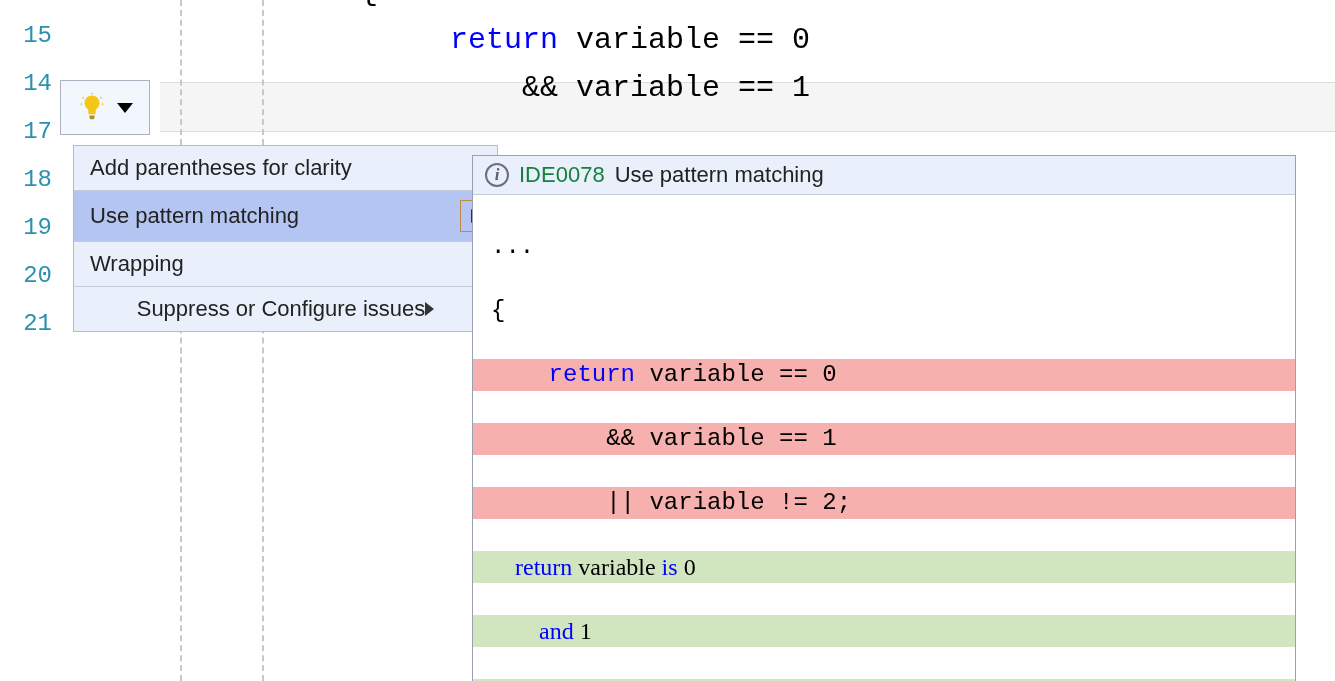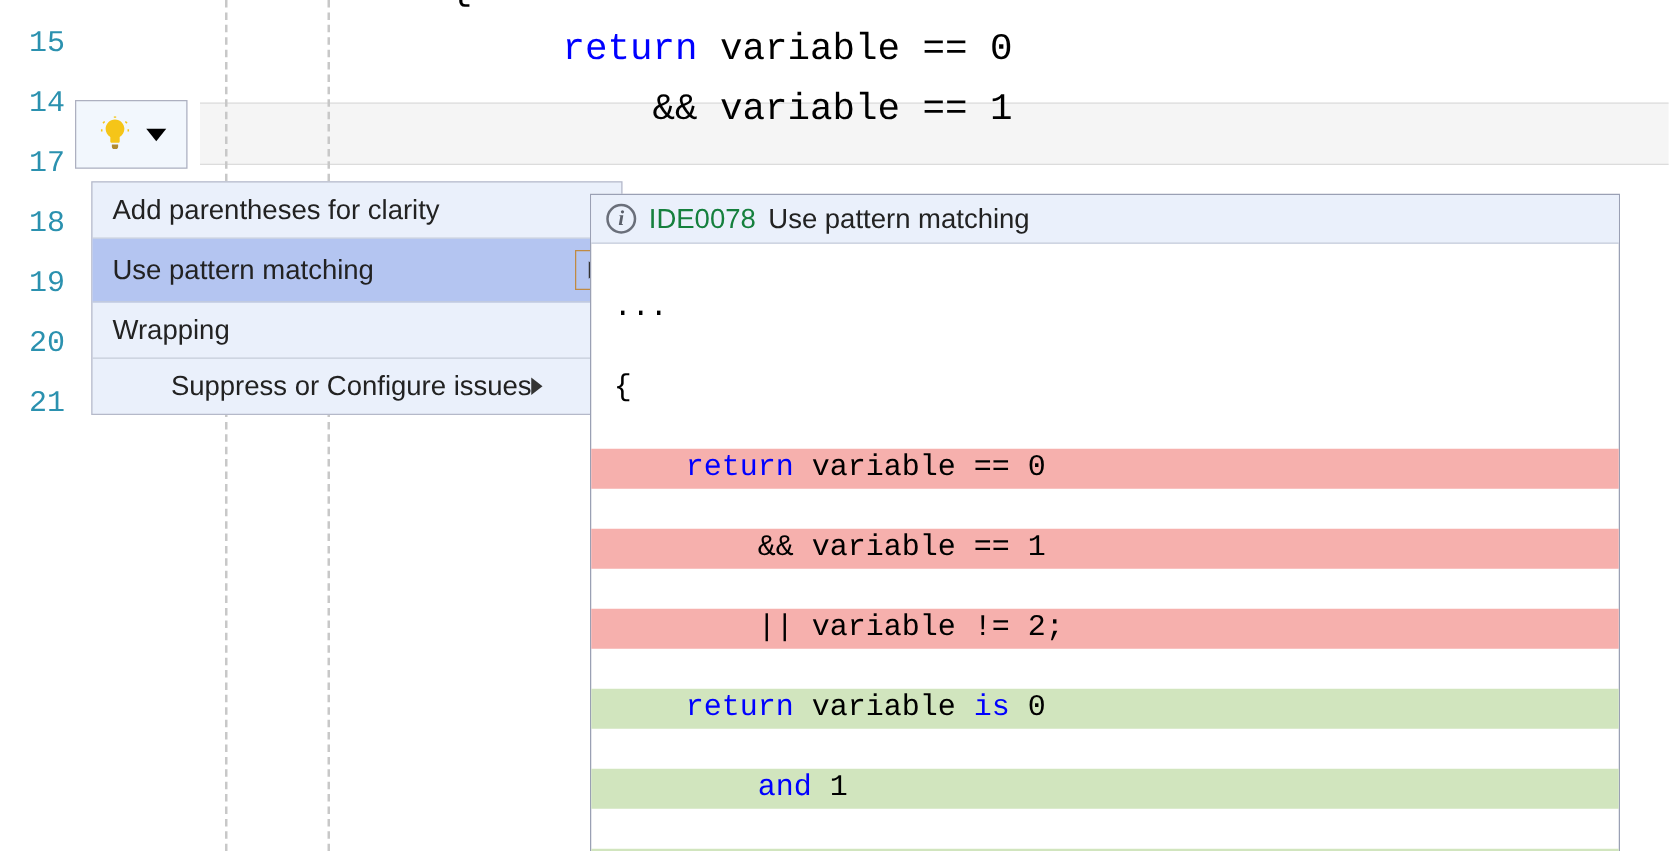--- a/index.html
+++ b/index.html
@@ -154,21 +154,21 @@
     .rule-title { color: #222; }
     .preview-code {
       font-family: Consolas, "Courier New", monospace;
       font-size: 24px;
       line-height: 32px;
       padding: 4px 0 18px 0;
       white-space: pre;
     }
     .code-line { padding-left: 18px; }
     .diff-removed { background: #f6b0ad; }
-    .diff-added { background: #d1e5be; }
+    .diff-added { background: #d1e5be; font-family: Liberation Serif, serif; }
   </style>
 </head>
 <body>
 
 <div class="editor-area">
   <div class="highlight-line"></div>
   <div class="dashed-guide g1"></div>
   <div class="dashed-guide g2"></div>
 
   <div class="gutter">

